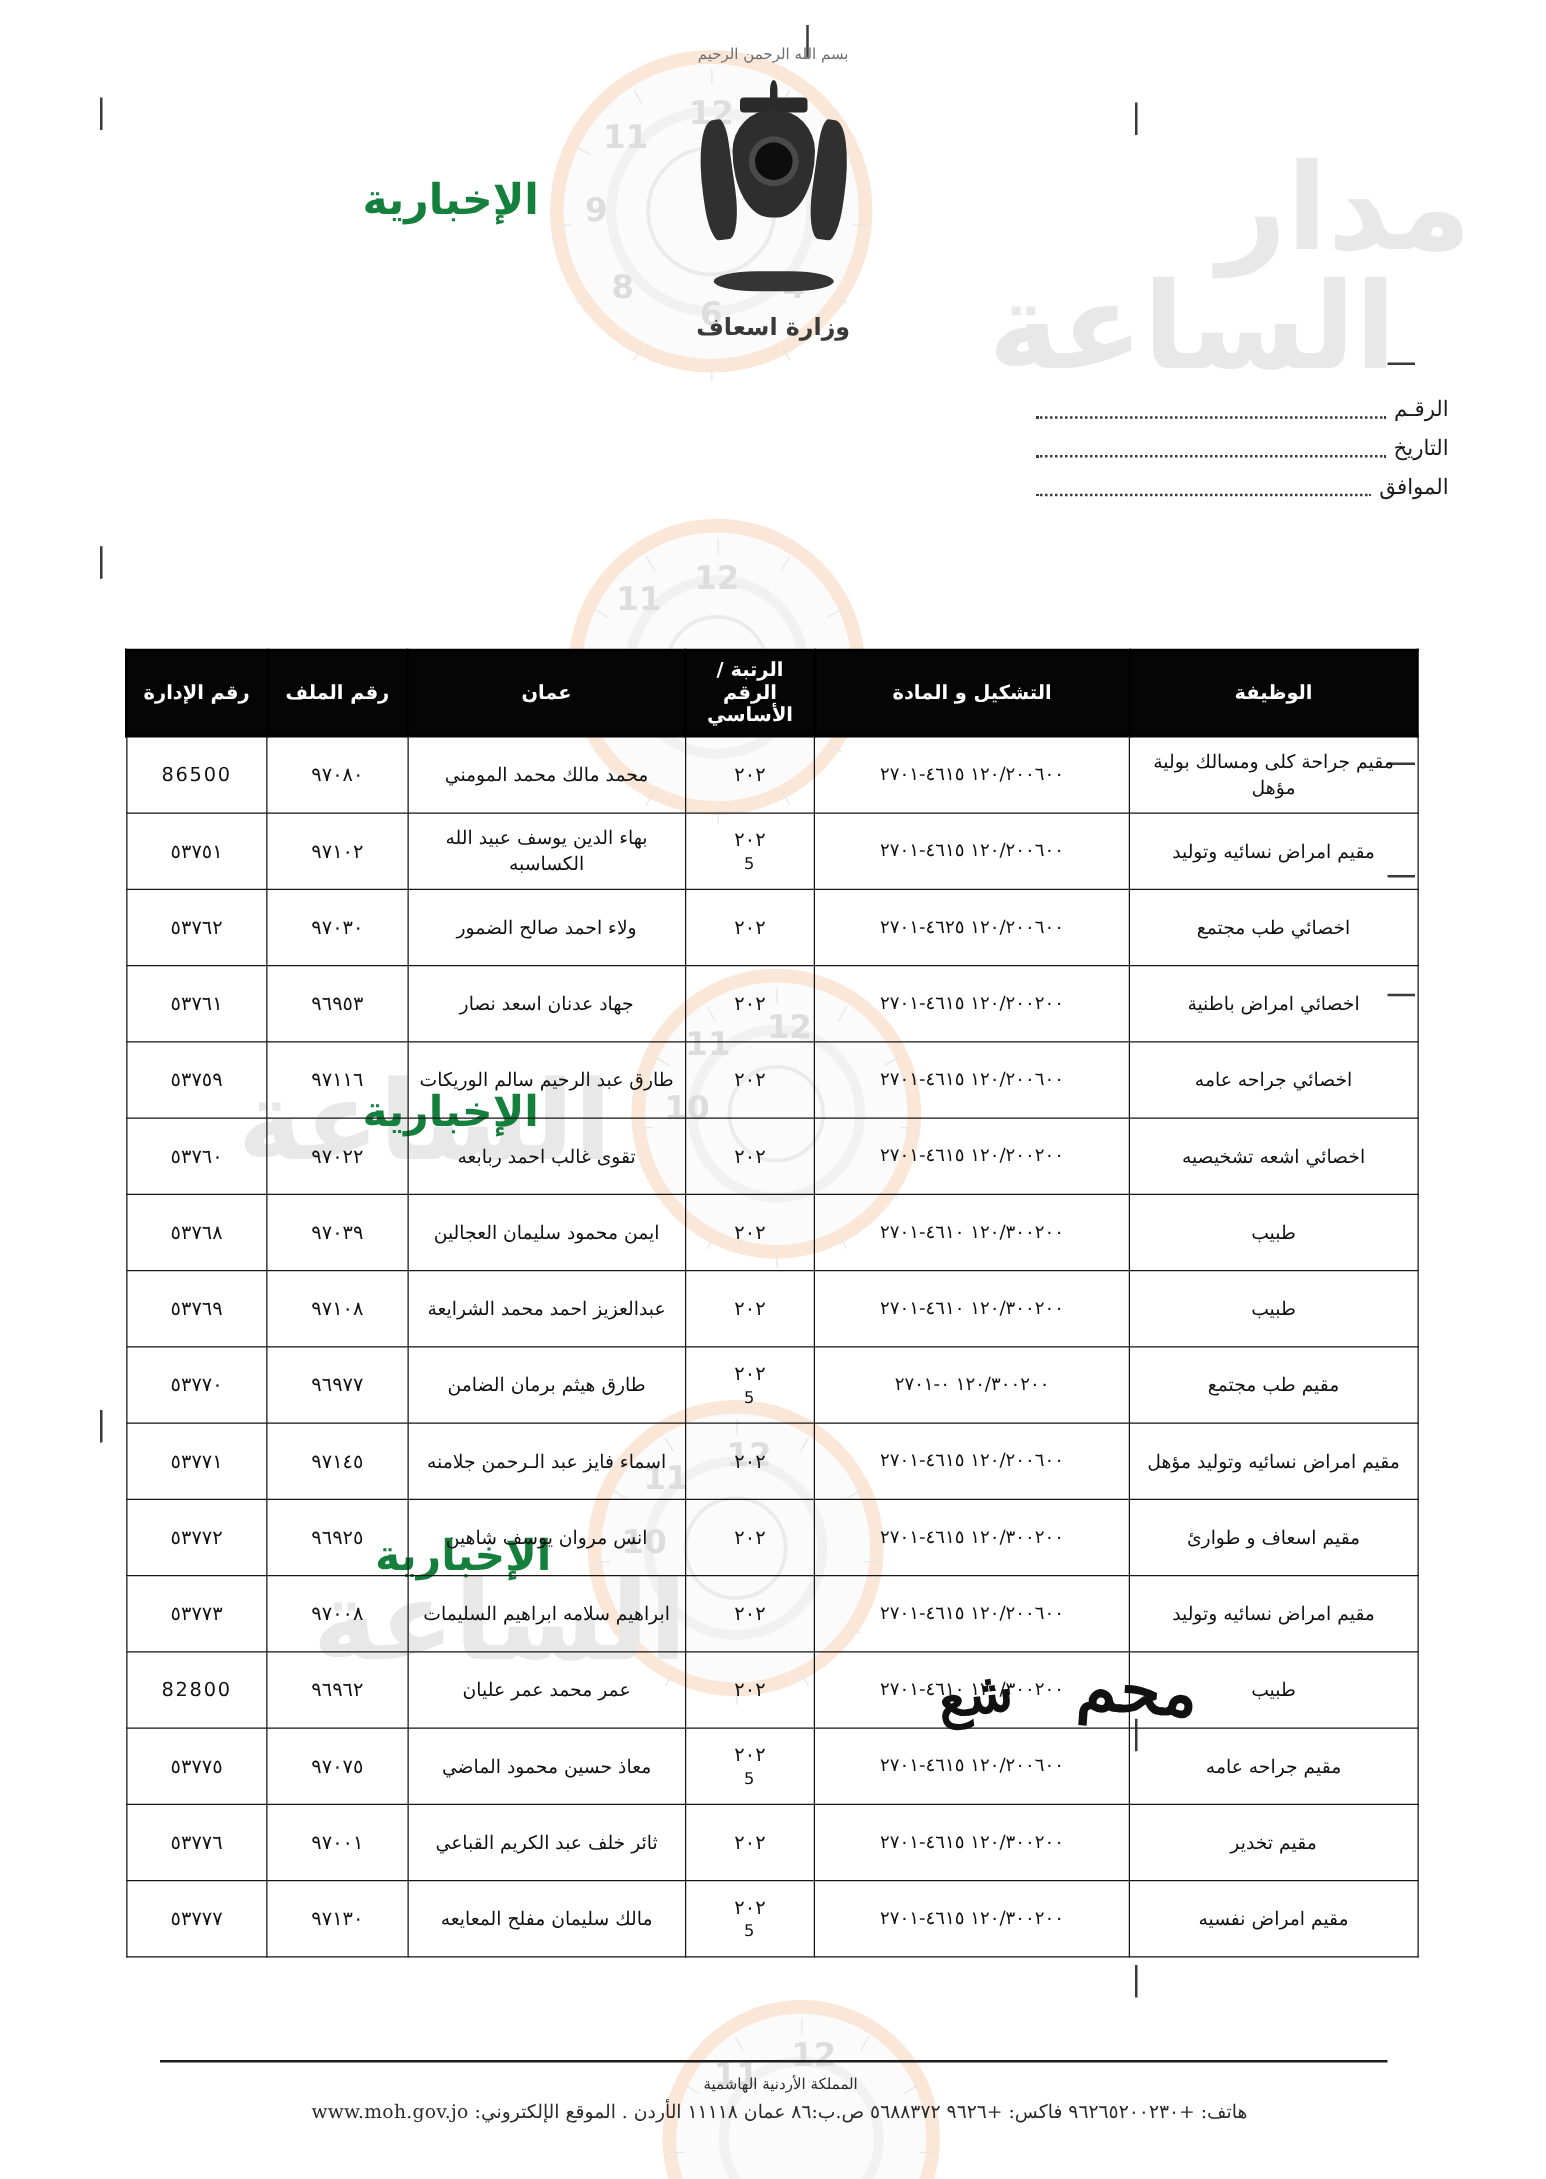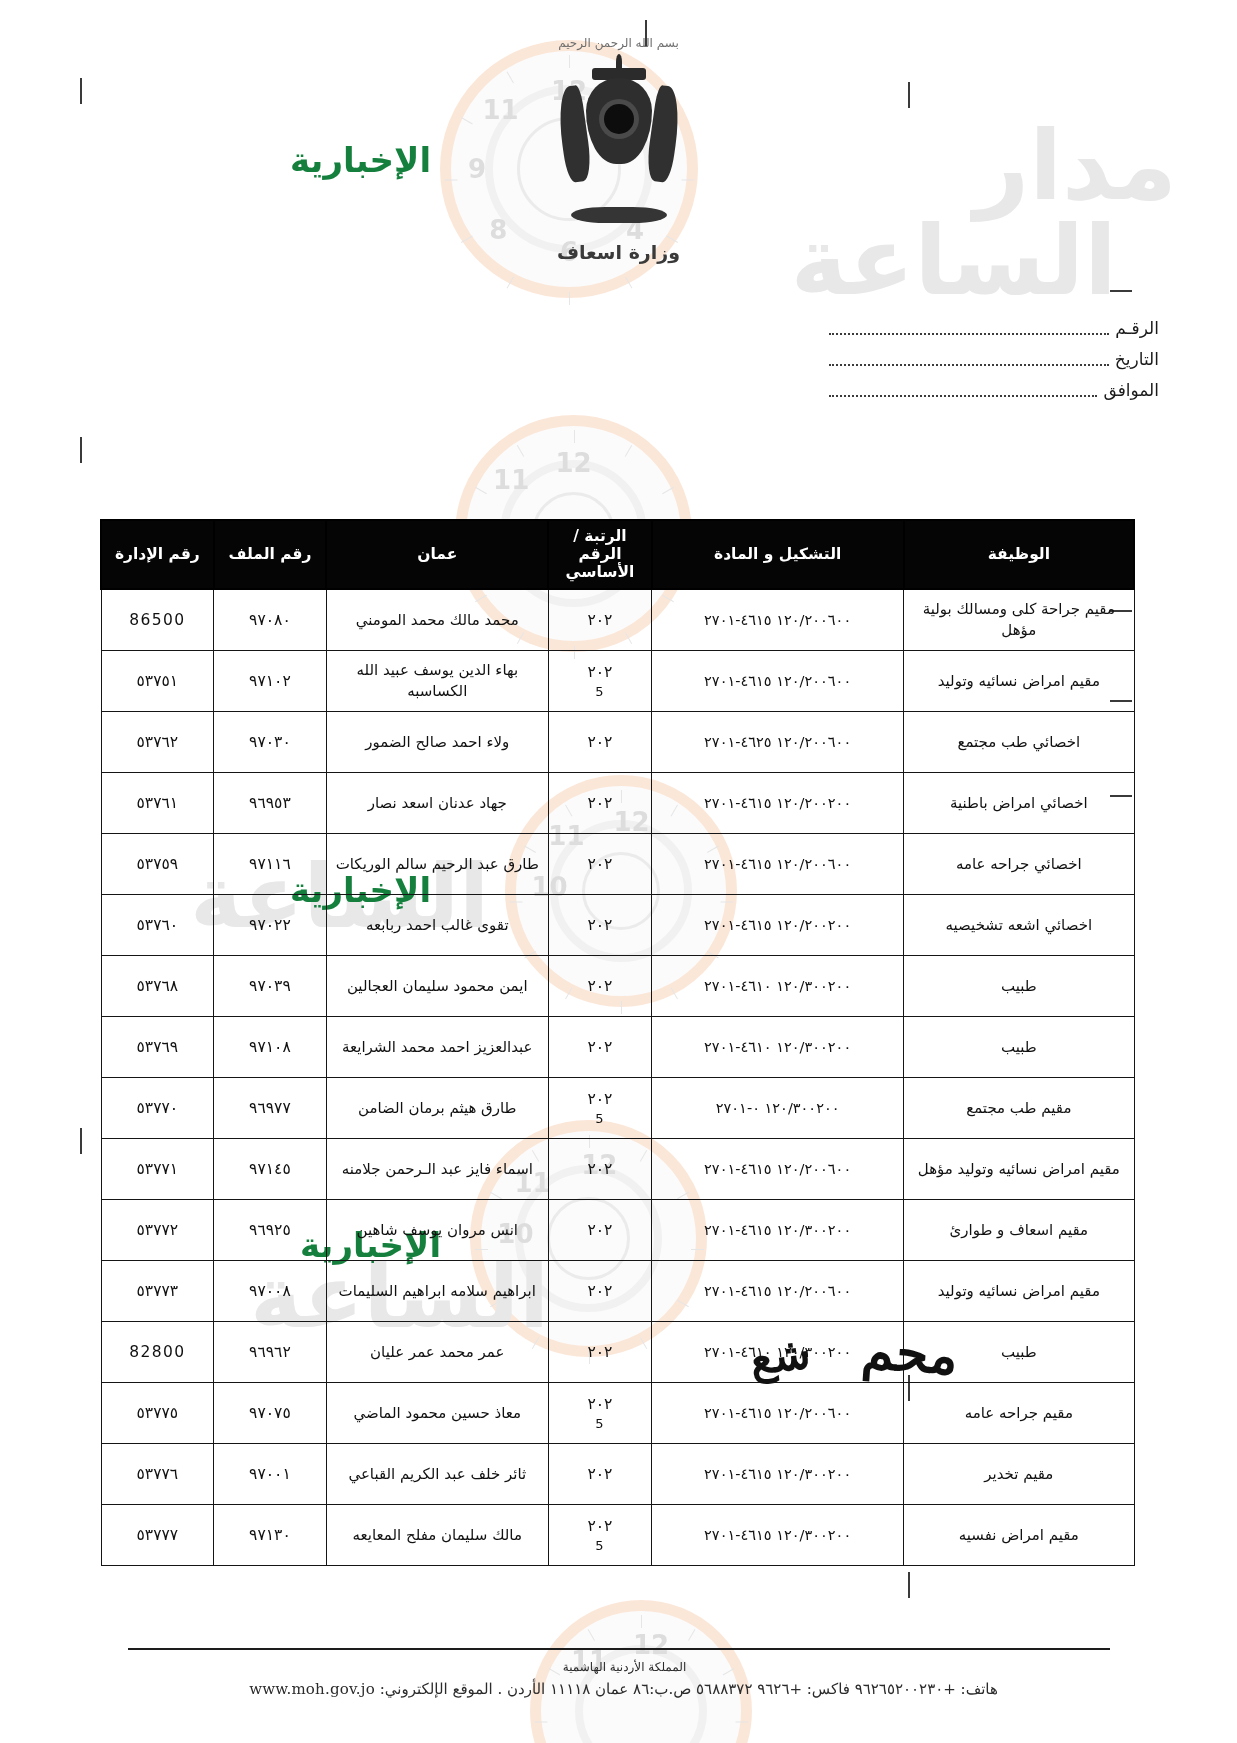--- a/index.html
+++ b/index.html
@@ -41,21 +41,21 @@
   .clock .ring3{
     position:absolute;border-radius:50%;border:3px solid #e8e8e8;
     inset:66px;
   }
 
   
   .emblem-wrap{
     position:absolute;left:0;right:0;top:36px;text-align:center;
   }
   .bismillah{
-    font-size:12px;color:#6e6e6e;letter-spacing:1px;margin-bottom:2px;
+    font-size:12px;color:#6e6e6e;letter-spacing:1px;margin-bottom:12px;
     font-family:"DejaVu Sans",sans-serif;
   }
   .emblem{
     width:112px;height:185px;margin:0 auto;position:relative;
   }
   .crown{
     position:absolute;left:50%;top:2px;transform:translateX(-50%);
     width:54px;height:26px;
   }
   .crown:before{

